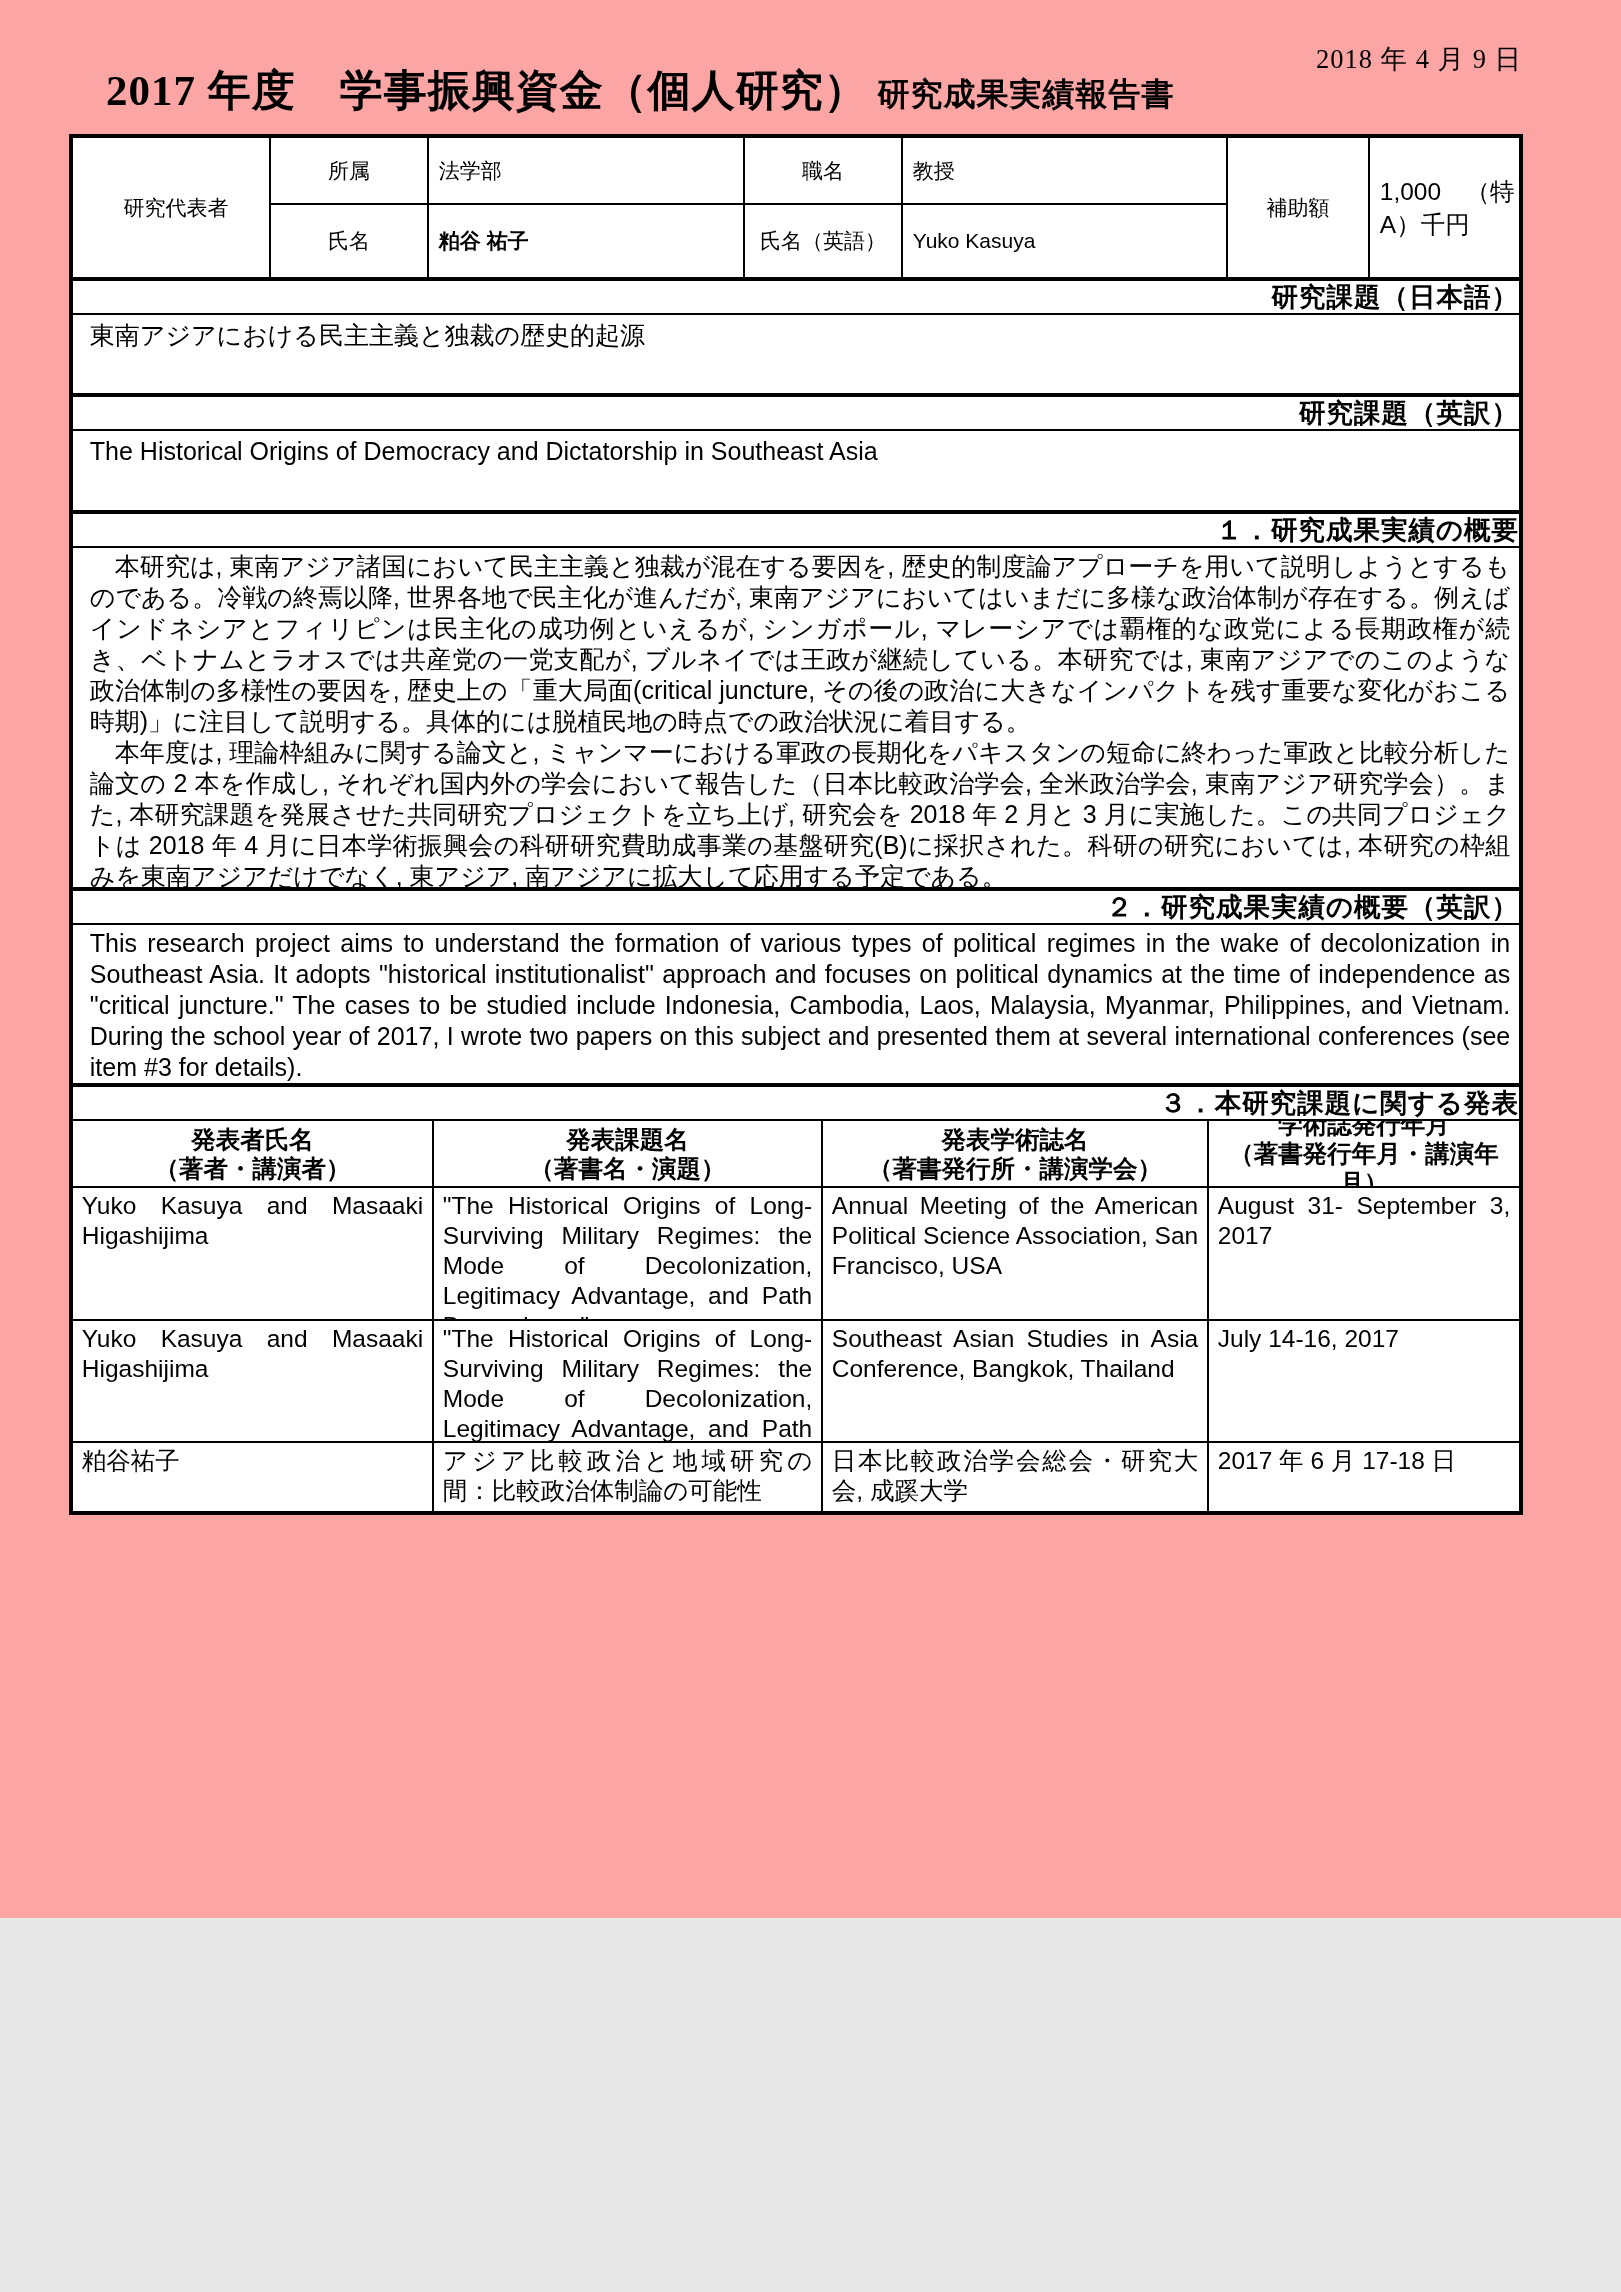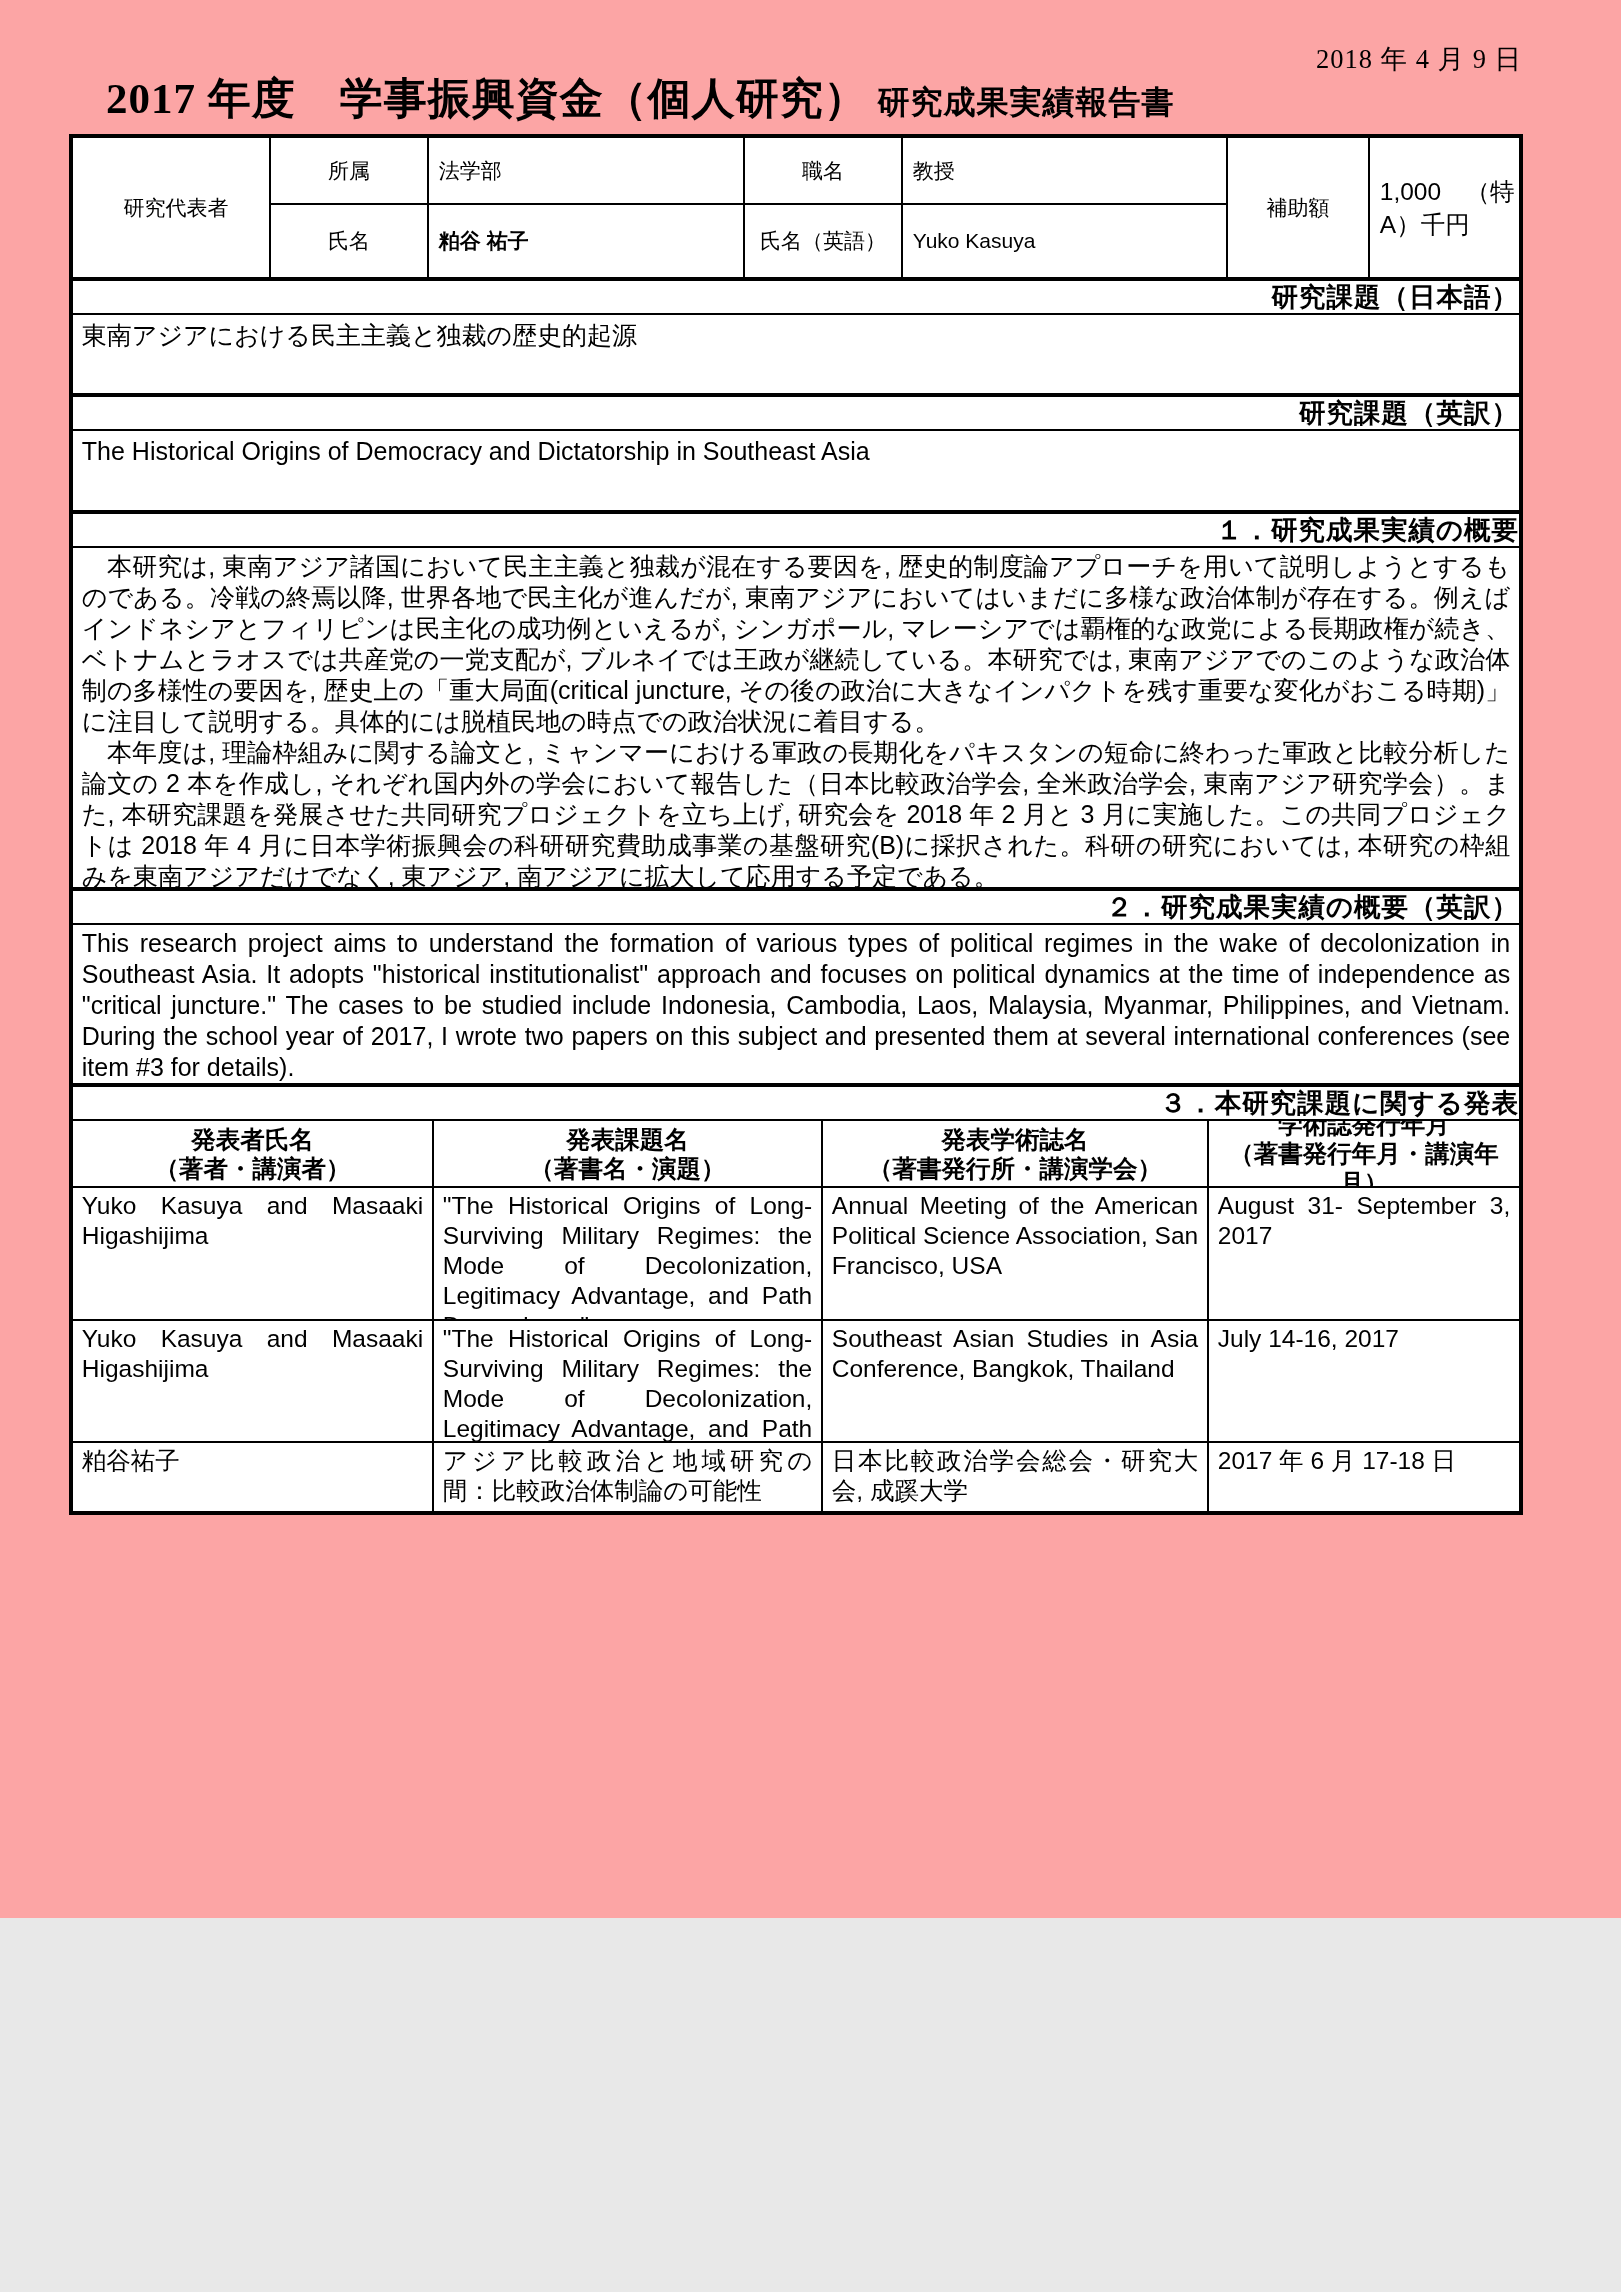--- a/index.html
+++ b/index.html
@@ -2,21 +2,21 @@
 <html><head>
 <meta charset="utf-8">
 <style>
   html,body{margin:0;padding:0;background:#e8e8e8;}
   .page{position:relative;width:1621px;height:1918px;background:#fca5a5;color:#000;
         font-family:"Liberation Sans","DejaVu Sans",sans-serif;margin:0 auto;overflow:hidden;}
 
   
   .doc-date{position:absolute;top:41px;right:99px;font-family:"Liberation Serif","DejaVu Serif",serif;
             font-size:26.5px;letter-spacing:1px;}
-  .doc-title{position:absolute;top:70px;left:106px;white-space:nowrap;}
+  .doc-title{position:absolute;top:62px;left:106px;white-space:nowrap;}
   .title-main{font-family:"Liberation Serif","DejaVu Serif",serif;font-weight:bold;font-size:43px;letter-spacing:1px;}
   .title-sub{font-weight:bold;font-size:32px;margin-left:9.8px;letter-spacing:1px;}
 
   
   .doc-body{position:absolute;left:69px;top:134px;width:1454px;box-sizing:border-box;
             border:4.9px solid #000;background:#fff;}
 
   
   .info-grid{display:grid;grid-template-columns:196px 158px 316px 158px 325px 142px 1fr;
              grid-template-rows:65px 74px;}
@@ -29,21 +29,21 @@
   .r1c2{grid-area:1/2/2/3;} .r1c3{grid-area:1/3/2/4;} .r1c4{grid-area:1/4/2/5;} .r1c5{grid-area:1/5/2/6;}
   .r2c2{grid-area:2/2/3/3;} .r2c3{grid-area:2/3/3/4;font-weight:bold;} .r2c4{grid-area:2/4/3/5;} .r2c5{grid-area:2/5/3/6;}
   .subsidy{grid-area:1/6/3/7;justify-content:center;}
   .amount{grid-area:1/7/3/8;padding-left:7.8px;font-size:24.5px;}
 
   
   .section{border-top:4.9px solid #000;}
   .section-header{height:32px;line-height:32px;text-align:right;font-weight:bold;font-size:26.5px;
                   border-bottom:2px solid #000;letter-spacing:1px;}
   .section-body{box-sizing:border-box;padding:4.9px 8.8px;font-size:25px;line-height:31px;
-                text-align:justify;overflow:hidden;}
+                text-align:justify;overflow:hidden;margin-left:8px;}
   .pre-line{white-space:pre-line;}
   .body-topic-ja{height:78px;text-align:left;}
   .body-topic-en{height:79px;text-align:left;}
   .body-sum-ja{height:339px;padding-top:2.9px;}
   .body-sum-en{height:158px;padding-top:2.9px;}
 
   
   .pres-grid{display:grid;grid-template-columns:359px 389px 386px 1fr;
              grid-template-rows:65px 133px 122px 70px;}
   .pcell{box-sizing:border-box;padding:2.9px 8.8px;font-size:24.5px;line-height:30px;overflow:hidden;}

